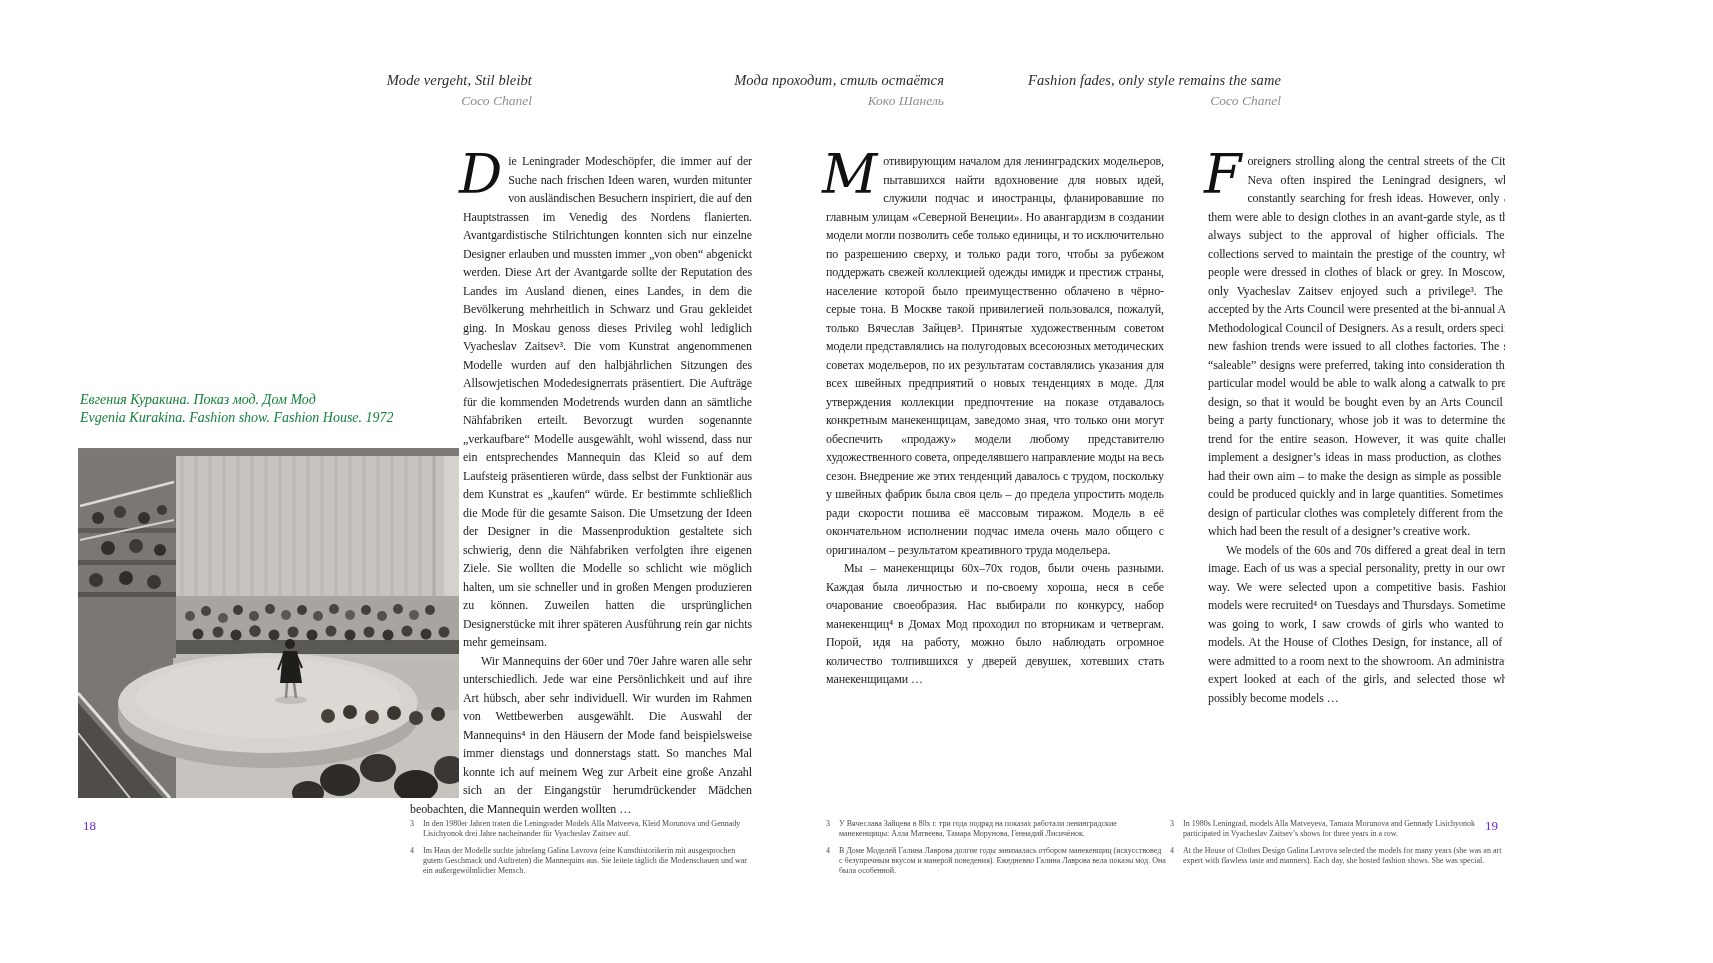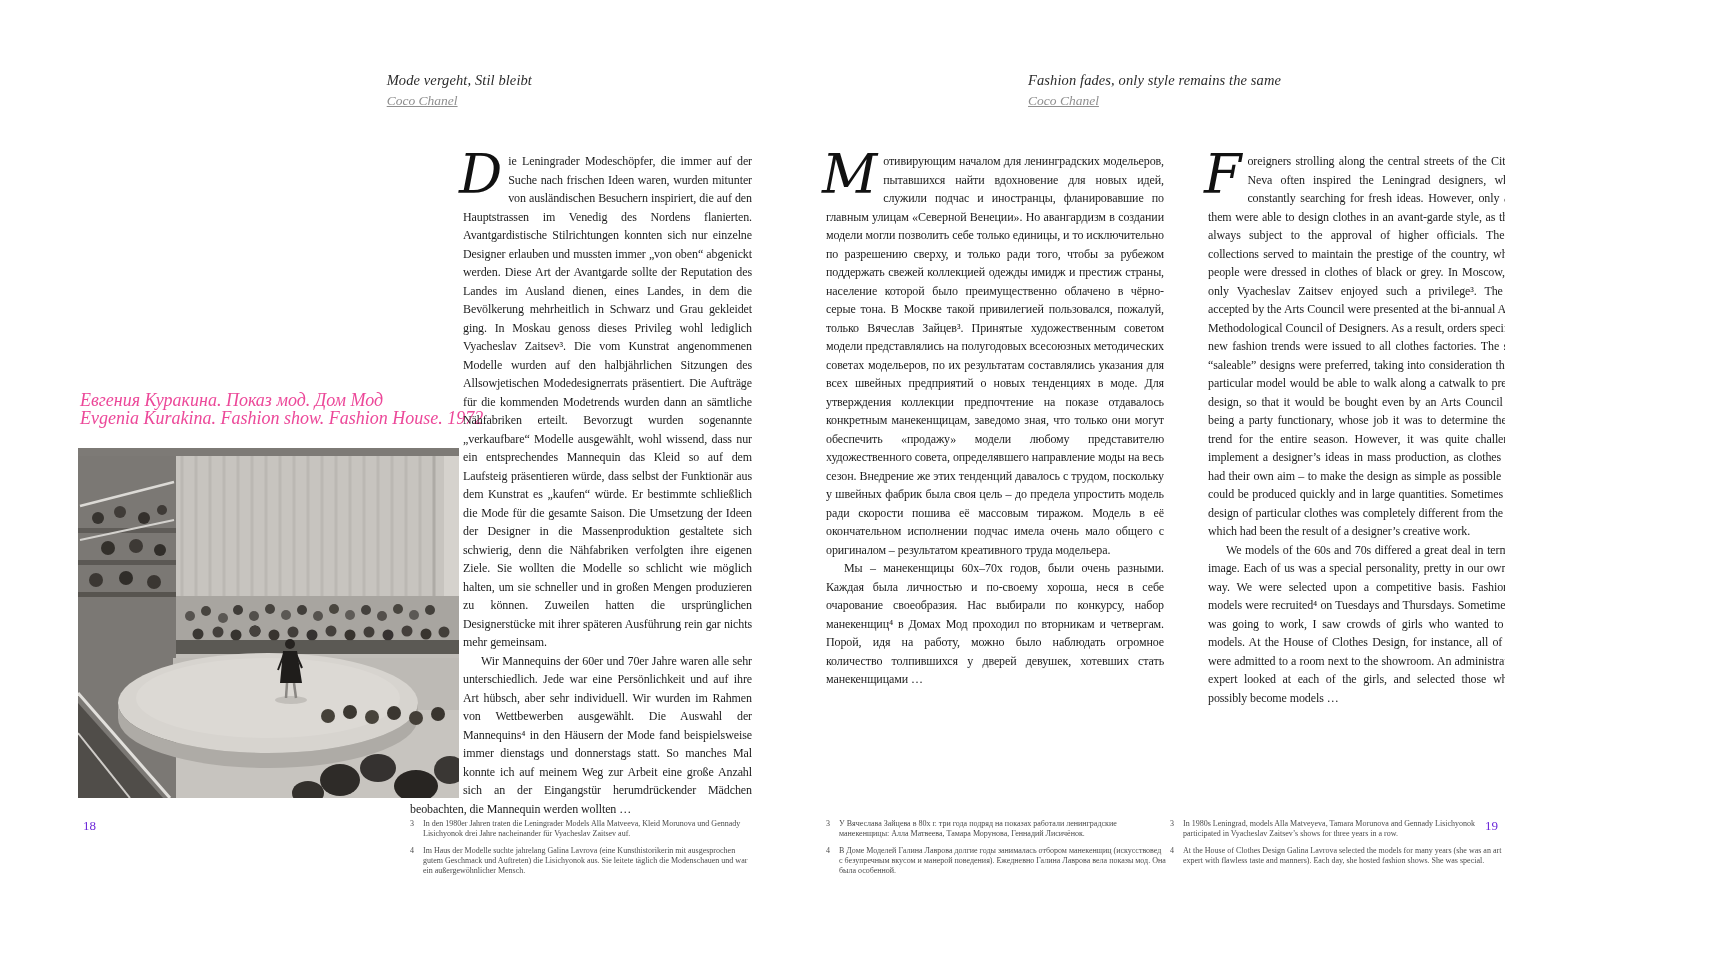--- a/index.html
+++ b/index.html
@@ -10,21 +10,21 @@
     overflow:hidden;
     font-family:"Liberation Serif","DejaVu Serif",serif;
     color:#1c1c1c;
   }
   
   .epigraph{
     position:absolute;top:72px;
     font-style:italic;text-align:right;
   }
   .epigraph-line{font-size:14.5px;color:#2b2b2b;letter-spacing:.1px;}
-  .epigraph-attr{font-size:13.5px;color:#8f8f8f;text-align:left;margin-top:4px;text-decoration:underline;}
+  .epigraph-attr{font-size:13.5px;color:#8f8f8f;text-align:right;margin-top:4px;}
   .ep-de{right:973px;}
   .ep-ru{right:561px;}
   .ep-en{right:224px;}
   
   .col{
     position:absolute;top:152px;
     text-align:justify;
     font-size:12px;line-height:18.5px;
     letter-spacing:-.1px;
   }
@@ -44,22 +44,22 @@
     color:#111;
   }
   .photo-spacer{
     float:left;
     width:53px;height:368px;
     margin-top:278px;
   }
   
   .caption{
     position:absolute;left:80px;top:391px;
-    font-style:italic;font-size:18px;line-height:18px;
-    color:#ec4899;white-space:nowrap;
+    font-style:italic;font-size:14px;line-height:18px;
+    color:#15803d;white-space:nowrap;
   }
   .photo{
     position:absolute;left:78px;top:448px;
     width:381px;height:350px;
     background:#c7c4bf;
   }
   .photo svg{display:block;}
   
   .footnotes{
     position:absolute;top:819px;
@@ -81,20 +81,24 @@
   .pn-right{left:1473px;margin-left:12px;}
 </style>
 </head>
 <body>
 
 <div class="spread">
 
   <div class="epigraph ep-de">
     <div class="epigraph-line">Mode vergeht, Stil bleibt</div>
     <div class="epigraph-attr">Coco Chanel</div>
+  </div>
+  <div class="epigraph ep-ru">
+    <div class="epigraph-line">Мода проходит, стиль остаётся</div>
+    <div class="epigraph-attr">Коко Шанель</div>
   </div>
   <div class="epigraph ep-en">
     <div class="epigraph-line">Fashion fades, only style remains the same</div>
     <div class="epigraph-attr">Coco Chanel</div>
   </div>
 
   <div class="caption">
     <div>Евгения Куракина. Показ мод. Дом Мод</div>
     <div>Evgenia Kurakina. Fashion show. Fashion House. 1972</div>
   </div>
@@ -231,21 +235,21 @@
     <p class="indent">We models of the 60s and 70s differed a great deal in terms of our image. Each of us was a special personality, pretty in our own, unique way. We were selected upon a competitive basis. Fashion House models were recruited⁴ on Tuesdays and Thursdays. Sometimes when I was going to work, I saw crowds of girls who wanted to become models. At the House of Clothes Design, for instance, all of the girls were admitted to a room next to the showroom. An administrator or art expert looked at each of the girls, and selected those who could possibly become models …</p>
   </div>
 
   <div class="footnotes fn-de" lang="de">
     <div class="fn">
       <span class="fn-num">3</span>
       <span class="fn-text">In den 1980er Jahren traten die Leningrader Models Alla Matveeva, Kleid Morunova und Gennady Lisichyonok drei Jahre nacheinander für Vyacheslav Zaitsev auf.</span>
     </div>
     <div class="fn">
       <span class="fn-num">4</span>
-      <span class="fn-text">Im Haus der Modelle suchte jahrelang Galina Lavrova (eine Kunsthistorikerin mit ausgesprochen gutem Geschmack und Auftreten) die Lisichyonok aus. Sie leitete täglich die Modenschauen und war ein außergewöhnlicher Mensch.</span>
+      <span class="fn-text">Im Haus der Modelle suchte jahrelang Galina Lavrova (eine Kunsthistorikerin mit ausgesprochen gutem Geschmack und Auftreten) die Mannequins aus. Sie leitete täglich die Modenschauen und war ein außergewöhnlicher Mensch.</span>
     </div>
   </div>
 
   <div class="footnotes fn-ru" lang="ru">
     <div class="fn">
       <span class="fn-num">3</span>
       <span class="fn-text">У Вячеслава Зайцева в 80х г. три года подряд на показах работали ленинградские манекенщицы: Алла Матвеева, Тамара Морунова, Геннадий Лисичёнок.</span>
     </div>
     <div class="fn">
       <span class="fn-num">4</span>

